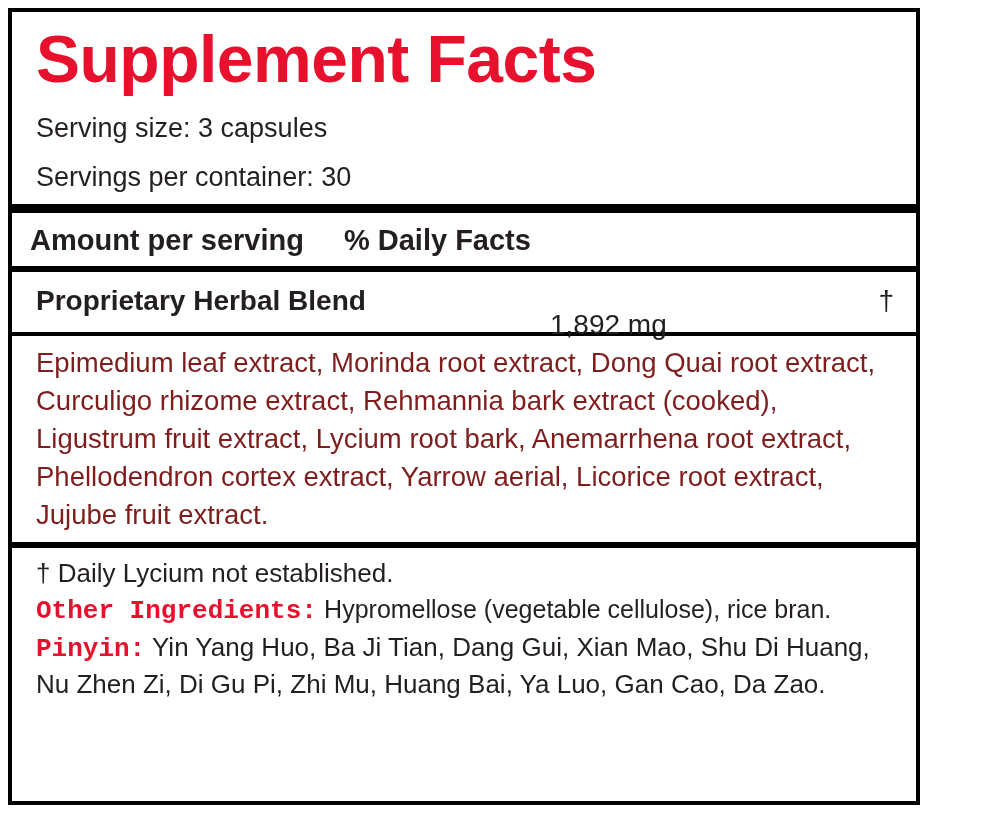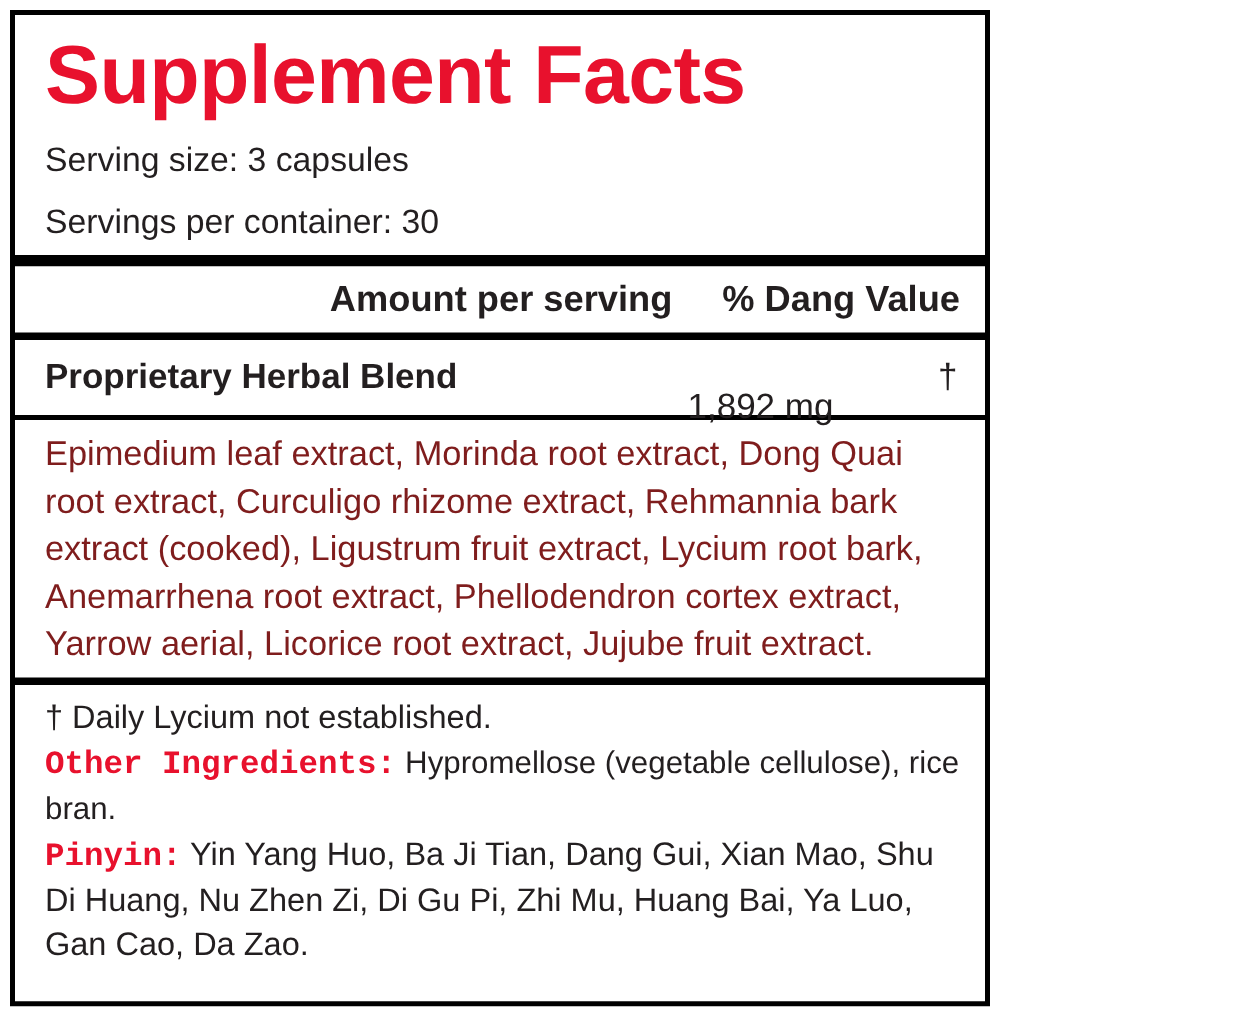--- a/index.html
+++ b/index.html
@@ -11,21 +11,21 @@
     width: 1000px;
     height: 813px;
     font-family: "Liberation Sans", sans-serif;
     color: #231f20;
     overflow: hidden;
   }
   .panel {
     position: absolute;
     left: 8px;
     top: 8px;
-    width: 784px;
+    width: 912px;
     height: 797px;
     box-sizing: border-box;
     border: 4px solid #000000;
     background: #ffffff;
     padding: 0 0 0 0;
   }
   .inner {
     padding: 2px 14px 0 18px;
   }
   
@@ -57,21 +57,21 @@
     margin: 0;
   }
   .rule-med {
     height: 6px;
     background: #000000;
     margin: 0;
   }
   
   .hdr-row {
     display: flex;
-    justify-content: flex-end;
+    justify-content: flex-start;
     align-items: baseline;
     font-weight: bold;
     font-size: 29px;
     line-height: 40px;
     padding: 5px 6px 6px 0;
   }
   .hdr-amount {
     margin-right: 40px;
   }
   
@@ -135,21 +135,21 @@
 
     <div class="serving">Serving size: 3 capsules</div>
     <div class="serving">Servings per container: 30</div>
   </div>
 
   <div class="rule-thick"></div>
 
   <div class="inner">
     <div class="hdr-row">
       <span class="hdr-amount">Amount per serving</span>
-      <span>% Dang Value</span>
+      <span>% Daily Facts</span>
     </div>
   </div>
 
   <div class="rule-med"></div>
 
   <div class="inner">
     <div class="blend-row">
       <span class="blend-name">Proprietary Herbal Blend</span>
       <span class="blend-amount">1,892 mg</span>
       <span class="blend-dv">†</span>

